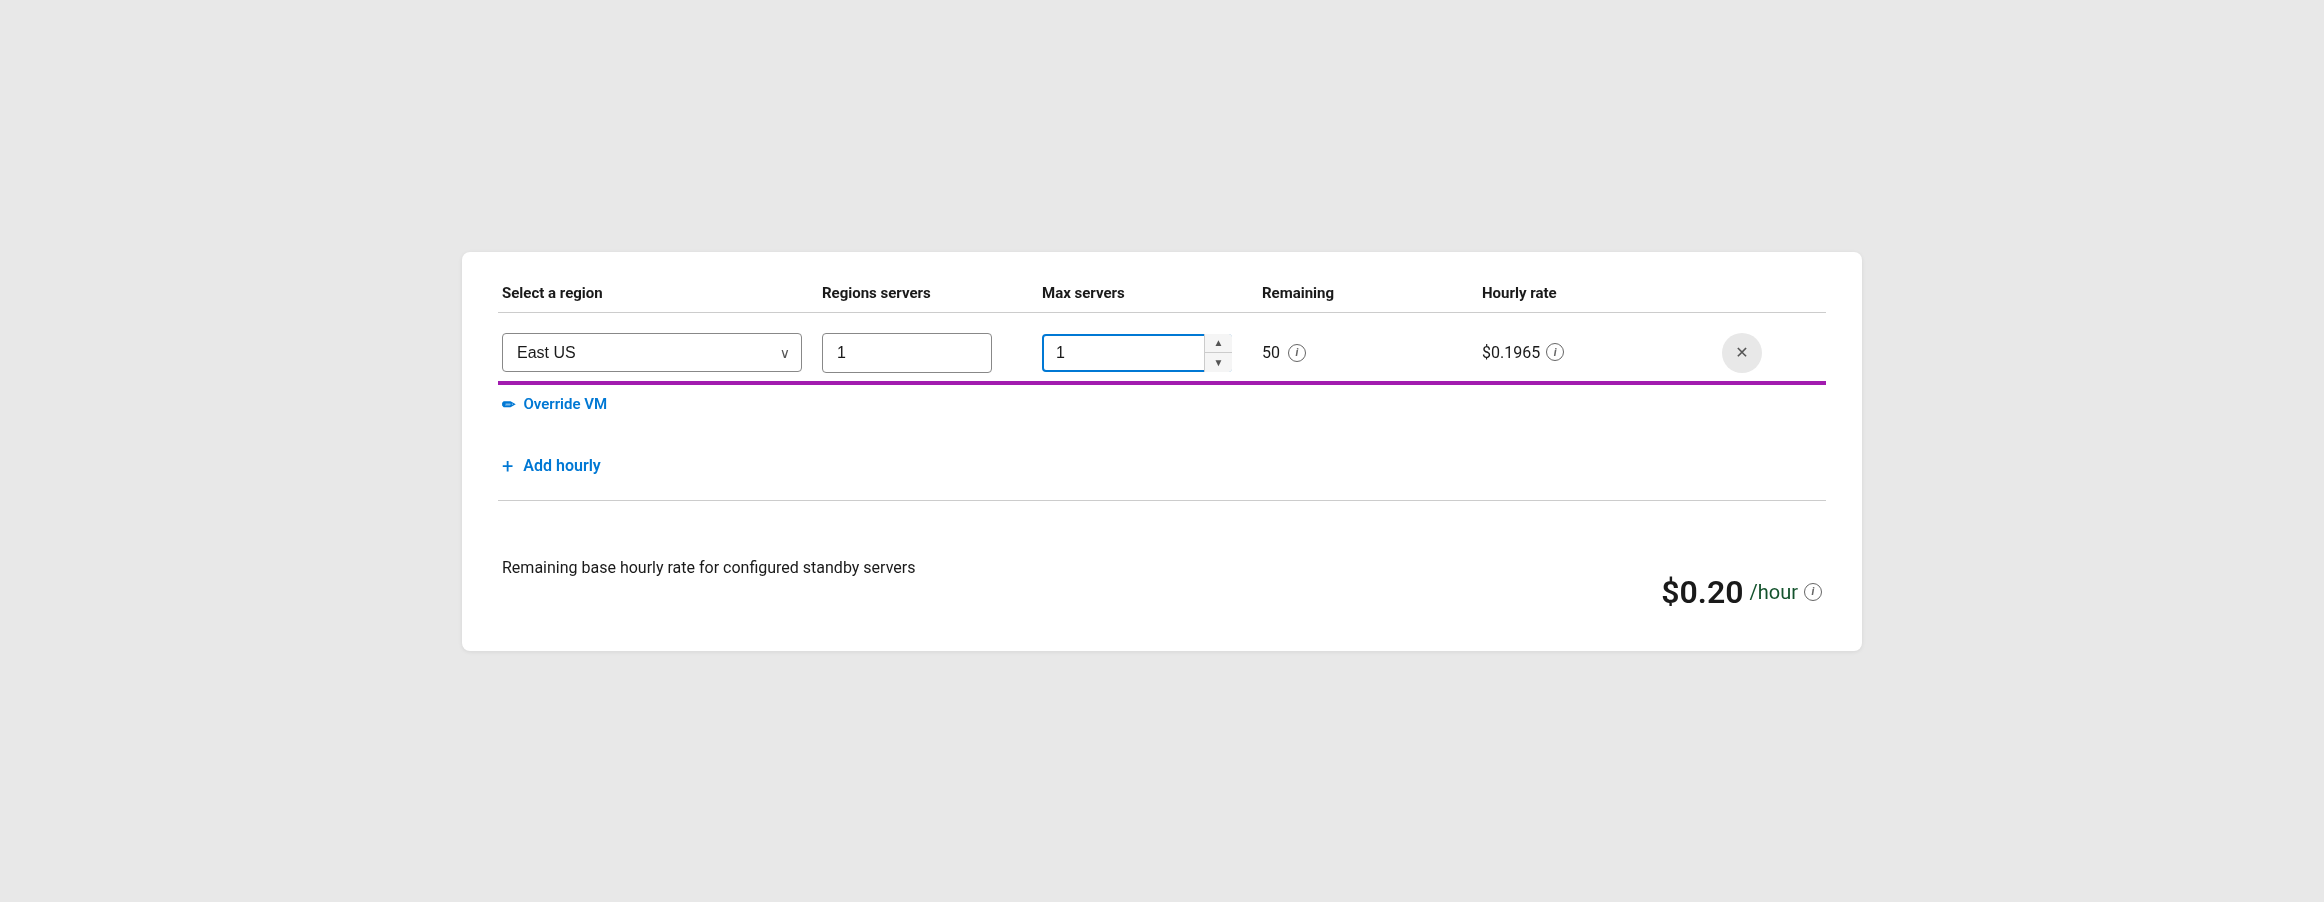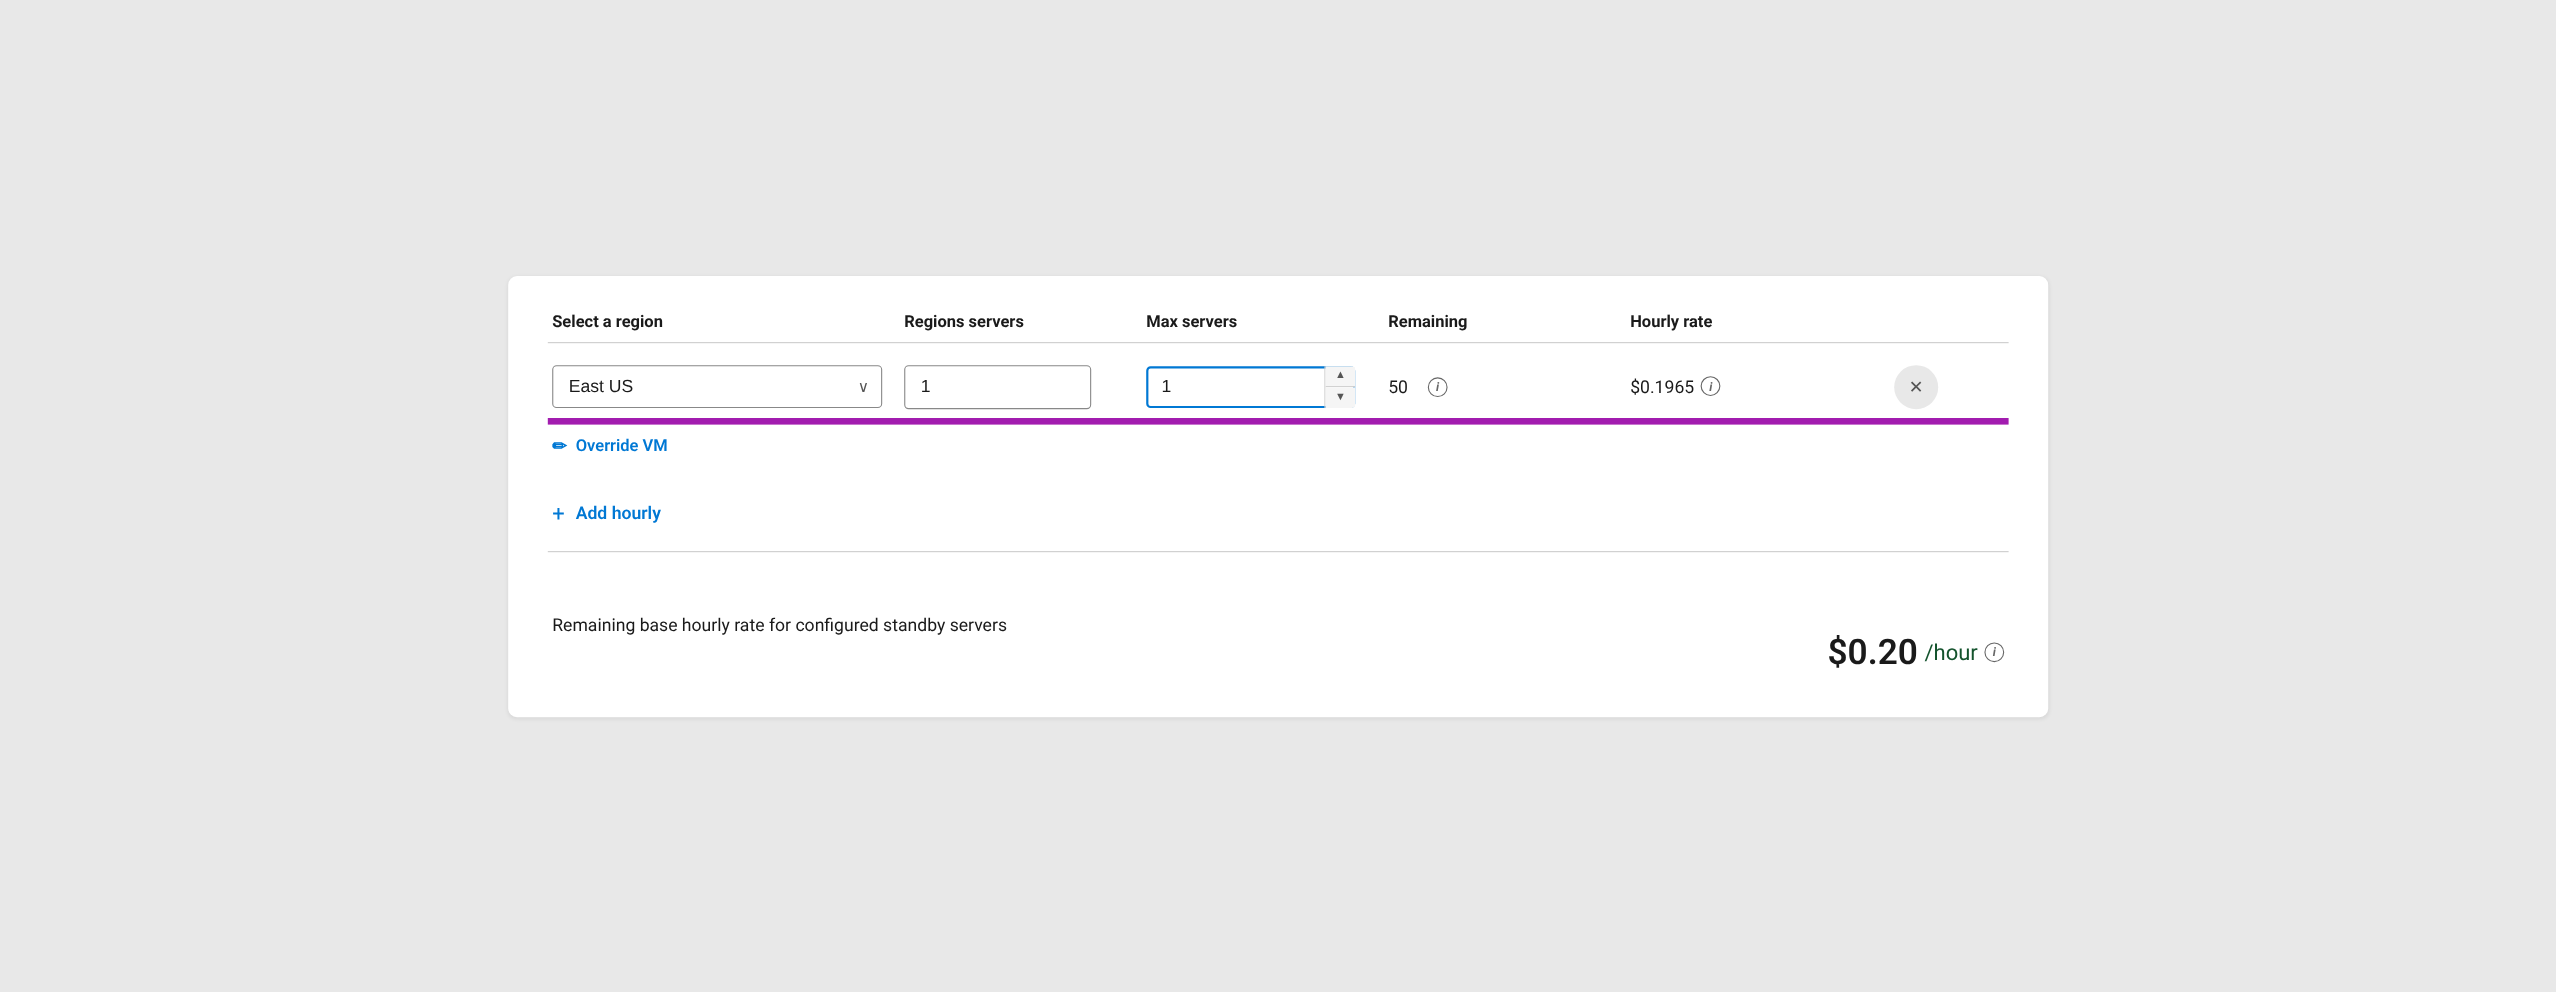--- a/index.html
+++ b/index.html
@@ -49,21 +49,21 @@
       color: #1a1a1a;
       padding: 0 4px;
     }
 
     .table-row {
       display: grid;
       grid-template-columns: 320px 220px 220px 220px 240px 60px;
       gap: 0;
       padding: 20px 0 8px 0;
       align-items: center;
-      border-bottom: 6px solid #a21caf;
+      border-bottom: 4px solid #a21caf;
     }
 
     .table-cell {
       padding: 0 4px;
       display: flex;
       align-items: center;
     }
 
     .region-select-wrapper {
       position: relative;
@@ -148,21 +148,21 @@
       border-radius: 0 3px 0 0;
     }
 
     .spinner-btn:last-child {
       border-radius: 0 0 3px 0;
     }
 
     .remaining-cell {
       display: flex;
       align-items: center;
-      gap: 18px;
+      gap: 8px;
       font-size: 16px;
       color: #1a1a1a;
     }
 
     .info-icon {
       display: inline-flex;
       align-items: center;
       justify-content: center;
       width: 18px;
       height: 18px;

